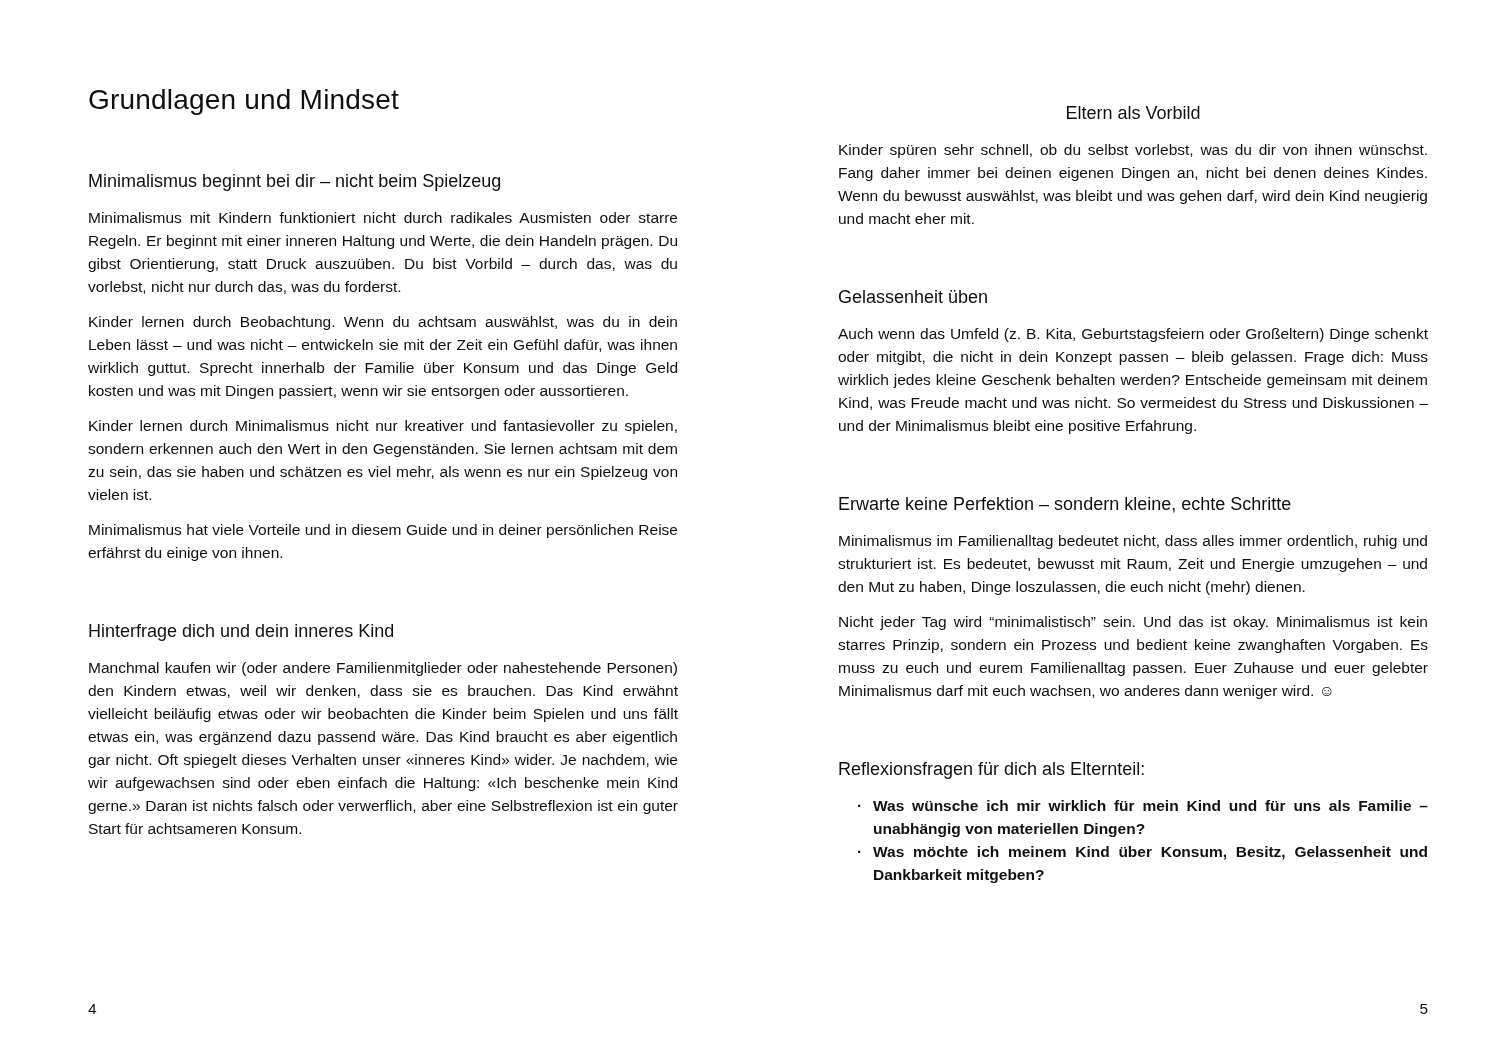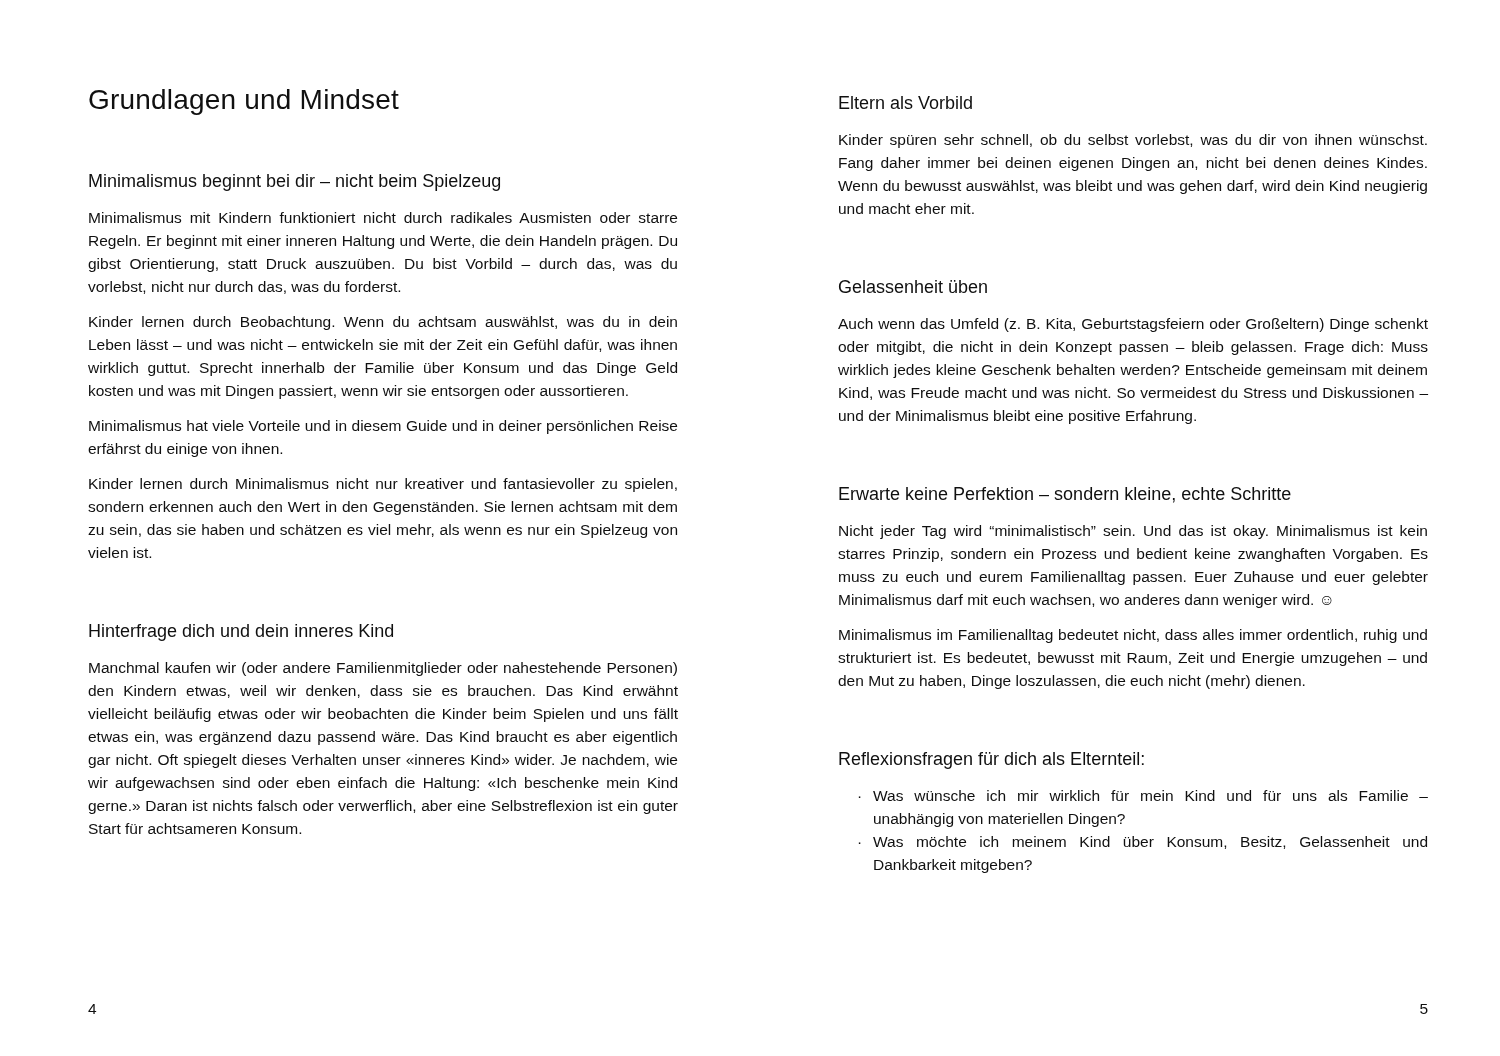--- a/index.html
+++ b/index.html
@@ -31,34 +31,35 @@
     margin: 0 0 0 0;
     letter-spacing: 0.2px;
   }
   .section-heading {
     font-size: 18px;
     font-weight: 400;
     line-height: 23px;
     margin: 56px 0 13px 0;
   }
   .section-heading.first-after-title { margin-top: 56px; }
-  .section-heading.at-top { margin-top: 6px; }
+  .section-heading.at-top { margin-top: 16px; text-align: center; }
 
   .para {
     font-size: 15.5px;
     line-height: 23px;
     text-align: justify;
     margin: 0 0 12px 0;
   }
   .para:last-child { margin-bottom: 0; }
 
   .bullet-list {
     list-style: none;
     margin: 4px 0 0 0;
     padding: 0 0 0 18px;
+    font-weight: bold;
   }
   .bullet-list li {
     position: relative;
     font-size: 15.5px;
     line-height: 23px;
     text-align: justify;
     padding-left: 17px;
     margin: 0;
   }
   .bullet-list li::before {
@@ -82,43 +83,43 @@
 <body>
 
 <div class="page-column left">
 
   <h1 class="doc-title">Grundlagen und Mindset</h1>
 
   <h2 class="section-heading first-after-title">Minimalismus beginnt bei dir – nicht beim Spielzeug</h2>
 
   <p class="para">Minimalismus mit Kindern funktioniert nicht durch radikales Ausmisten oder starre Regeln. Er beginnt mit einer inneren Haltung und Werte, die dein Handeln prägen. Du gibst Orientierung, statt Druck auszuüben. Du bist Vorbild – durch das, was du vorlebst, nicht nur durch das, was du forderst.</p>
   <p class="para">Kinder lernen durch Beobachtung. Wenn du achtsam auswählst, was du in dein Leben lässt – und was nicht – entwickeln sie mit der Zeit ein Gefühl dafür, was ihnen wirklich guttut. Sprecht innerhalb der Familie über Konsum und das Dinge Geld kosten und was mit Dingen passiert, wenn wir sie entsorgen oder aussortieren.</p>
+  <p class="para">Kinder lernen durch Minimalismus nicht nur kreativer und fantasievoller zu spielen, sondern erkennen auch den Wert in den Gegenständen. Sie lernen achtsam mit dem zu sein, das sie haben und schätzen es viel mehr, als wenn es nur ein Spielzeug von vielen ist.</p>
   <p class="para">Minimalismus hat viele Vorteile und in diesem Guide und in deiner persönlichen Reise erfährst du einige von ihnen.</p>
-  <p class="para">Kinder lernen durch Minimalismus nicht nur kreativer und fantasievoller zu spielen, sondern erkennen auch den Wert in den Gegenständen. Sie lernen achtsam mit dem zu sein, das sie haben und schätzen es viel mehr, als wenn es nur ein Spielzeug von vielen ist.</p>
 
   <h2 class="section-heading">Hinterfrage dich und dein inneres Kind</h2>
 
   <p class="para">Manchmal kaufen wir (oder andere Familienmitglieder oder nahestehende Personen) den Kindern etwas, weil wir denken, dass sie es brauchen. Das Kind erwähnt vielleicht beiläufig etwas oder wir beobachten die Kinder beim Spielen und uns fällt etwas ein, was ergänzend dazu passend wäre. Das Kind braucht es aber eigentlich gar nicht. Oft spiegelt dieses Verhalten unser «inneres Kind» wider. Je nachdem, wie wir aufgewachsen sind oder eben einfach die Haltung: «Ich beschenke mein Kind gerne.» Daran ist nichts falsch oder verwerflich, aber eine Selbstreflexion ist ein guter Start für achtsameren Konsum.</p>
 
 </div>
 
 <div class="page-column right">
 
   <h2 class="section-heading at-top">Eltern als Vorbild</h2>
 
   <p class="para">Kinder spüren sehr schnell, ob du selbst vorlebst, was du dir von ihnen wünschst. Fang daher immer bei deinen eigenen Dingen an, nicht bei denen deines Kindes. Wenn du bewusst auswählst, was bleibt und was gehen darf, wird dein Kind neugierig und macht eher mit.</p>
 
   <h2 class="section-heading">Gelassenheit üben</h2>
 
   <p class="para">Auch wenn das Umfeld (z. B. Kita, Geburtstagsfeiern oder Großeltern) Dinge schenkt oder mitgibt, die nicht in dein Konzept passen – bleib gelassen. Frage dich: Muss wirklich jedes kleine Geschenk behalten werden? Entscheide gemeinsam mit deinem Kind, was Freude macht und was nicht. So vermeidest du Stress und Diskussionen – und der Minimalismus bleibt eine positive Erfahrung.</p>
 
   <h2 class="section-heading">Erwarte keine Perfektion – sondern kleine, echte Schritte</h2>
 
+  <p class="para">Minimalismus im Familienalltag bedeutet nicht, dass alles immer ordentlich, ruhig und strukturiert ist. Es bedeutet, bewusst mit Raum, Zeit und Energie umzugehen – und den Mut zu haben, Dinge loszulassen, die euch nicht (mehr) dienen.</p>
   <p class="para">Nicht jeder Tag wird “minimalistisch” sein. Und das ist okay. Minimalismus ist kein starres Prinzip, sondern ein Prozess und bedient keine zwanghaften Vorgaben. Es muss zu euch und eurem Familienalltag passen. Euer Zuhause und euer gelebter Minimalismus darf mit euch wachsen, wo anderes dann weniger wird. ☺</p>
-  <p class="para">Minimalismus im Familienalltag bedeutet nicht, dass alles immer ordentlich, ruhig und strukturiert ist. Es bedeutet, bewusst mit Raum, Zeit und Energie umzugehen – und den Mut zu haben, Dinge loszulassen, die euch nicht (mehr) dienen.</p>
 
   <h2 class="section-heading">Reflexionsfragen für dich als Elternteil:</h2>
 
   <ul class="bullet-list">
     <li>Was wünsche ich mir wirklich für mein Kind und für uns als Familie – unabhängig von materiellen Dingen?</li>
     <li>Was möchte ich meinem Kind über Konsum, Besitz, Gelassenheit und Dankbarkeit mitgeben?</li>
   </ul>
 
 </div>
 

